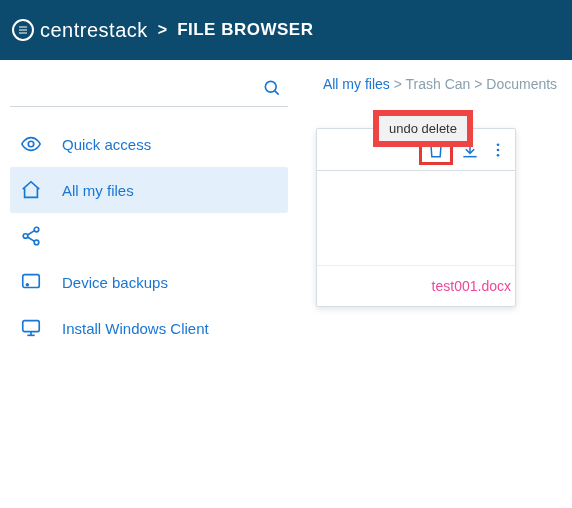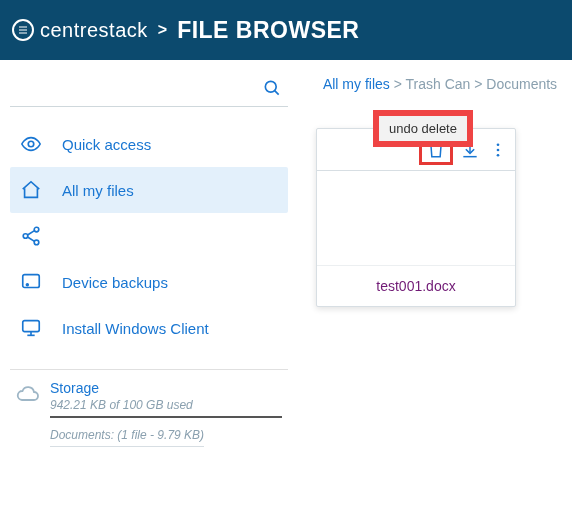--- a/index.html
+++ b/index.html
@@ -4,21 +4,21 @@
 <style>
   * { box-sizing: border-box; margin: 0; padding: 0; }
   body { font-family: Arial, Helvetica, sans-serif; font-size: 14px; color: #333; width: 572px; height: 508px; overflow: hidden; background: #fff; }
   .header { background: #0c4a6e; color: #fff; height: 60px; display: flex; align-items: center; padding: 0 12px; }
   .logo-circle { width: 22px; height: 22px; border: 2px solid #fff; border-radius: 50%; display: flex; align-items: center; justify-content: center; margin-right: 6px; }
   .logo-circle svg { width: 12px; height: 12px; }
   .brand { font-size: 20px; letter-spacing: 0.5px; }
   .brand .light { font-weight: 300; }
   .brand .reg { font-weight: 400; }
   .chev { margin: 0 10px; font-size: 16px; font-weight: bold; }
-  .page-title { font-size: 23px; font-weight: bold; letter-spacing: 0.5px; }
+  .page-title { font-size: 17px; font-weight: bold; letter-spacing: 0.5px; }
   .content { display: flex; height: calc(508px - 60px); }
   .sidebar { width: 298px; padding: 14px 10px 0 10px; }
   .search-wrap { display: flex; align-items: center; border-bottom: 1px solid #cfd8dc; padding: 0 6px 4px 2px; margin-bottom: 14px; }
   .search-input { flex: 1; border: none; outline: none; font-size: 14px; padding: 6px 2px; background: transparent; }
   .search-icon { color: #1976d2; }
   .nav { list-style: none; }
   .nav li { display: flex; align-items: center; padding: 12px 10px; color: #1976d2; cursor: pointer; border-radius: 2px; font-size: 15px; gap: 8px; }
   .nav li.active { background: #e3f0fb; }
   .nav li .icon { width: 22px; height: 22px; margin-right: 12px; display: flex; align-items: center; justify-content: center; color: #1976d2; }
   .storage-block { margin-top: 18px; padding: 10px 6px 0 6px; border-top: 1px solid #e0e0e0; display: flex; }
@@ -29,21 +29,21 @@
   .storage-detail { color: #8aa0af; font-size: 12px; font-style: italic; margin-top: 10px; border-bottom: 1px solid #d7dee3; padding-bottom: 4px; display: inline-block; }
   .main { flex: 1; padding: 16px 8px 0 18px; position: relative; }
   .breadcrumb { font-size: 14px; color: #8aa0af; margin-bottom: 10px; text-align: center; }
   .breadcrumb a { color: #1976d2; text-decoration: none; }
   .tooltip { position: absolute; top: 50px; left: 75px; background: #f2f2f2; border: 6px solid #ef4444; padding: 5px 10px; font-size: 13px; color: #333; z-index: 3; }
   .card { width: 200px; border: 1px solid #d7dee3; border-radius: 2px; box-shadow: 0 2px 6px rgba(0,0,0,0.12); margin-top: 36px; background: #fff; }
   .card-toolbar { height: 42px; border-bottom: 1px solid #d7dee3; display: flex; align-items: center; justify-content: flex-end; padding: 0 6px; gap: 6px; }
   .red-box { border: 3px solid #e53935; padding: 1px 3px; display: flex; align-items: center; justify-content: center; }
   .tb-icon { width: 22px; height: 22px; display: flex; align-items: center; justify-content: center; color: #1976d2; cursor: pointer; }
   .card-body { height: 94px; }
-  .card-name { border-top: 1px solid #eceff1; text-align: center; padding: 12px 4px; color: #701a75; font-size: 14px; }
+  .card-name { border-top: 1px solid #eceff1; text-align: right; padding: 12px 4px; color: #ec4899; font-size: 14px; }
   svg { display: block; }
 </style>
 </head>
 <body>
 
 <div class="header">
   <div class="logo-circle">
     <svg viewBox="0 0 24 24" fill="none" stroke="#fff" stroke-width="2">
         <line x1="4" y1="6" x2="20" y2="6"></line>
         <line x1="4" y1="12" x2="20" y2="12"></line>
@@ -109,32 +109,20 @@
         <span class="icon">
             <svg width="22" height="22" viewBox="0 0 24 24" fill="none" stroke="#1976d2" stroke-width="1.8">
               <rect x="3" y="4" width="18" height="12" rx="2"></rect>
               <line x1="8" y1="20" x2="16" y2="20"></line>
               <line x1="12" y1="16" x2="12" y2="20"></line>
             </svg>
           </span>
         <span>Install Windows Client</span>
       </li>
     </ul>
-    <div class="storage-block">
-      <span class="cloud">
-          <svg width="24" height="24" viewBox="0 0 24 24" fill="none" stroke="#9eb6c6" stroke-width="1.8">
-            <path d="M18 18a4 4 0 0 0 0-8 6 6 0 0 0-11.5-1A4.5 4.5 0 0 0 6 18h12z"></path>
-          </svg>
-        </span>
-      <div class="texts">
-        <div class="storage-title">Storage</div>
-        <span class="storage-sub">942.21 KB of 100 GB used</span>
-        <span class="storage-detail">Documents: (1 file - 9.79 KB)</span>
-      </div>
-    </div>
   </div>
 
   <div class="main">
     <div class="breadcrumb">
       <a href="#">All my files</a>
       <span>&gt;</span>
       <span>Trash Can</span>
       <span>&gt;</span>
       <span>Documents</span>
     </div>

